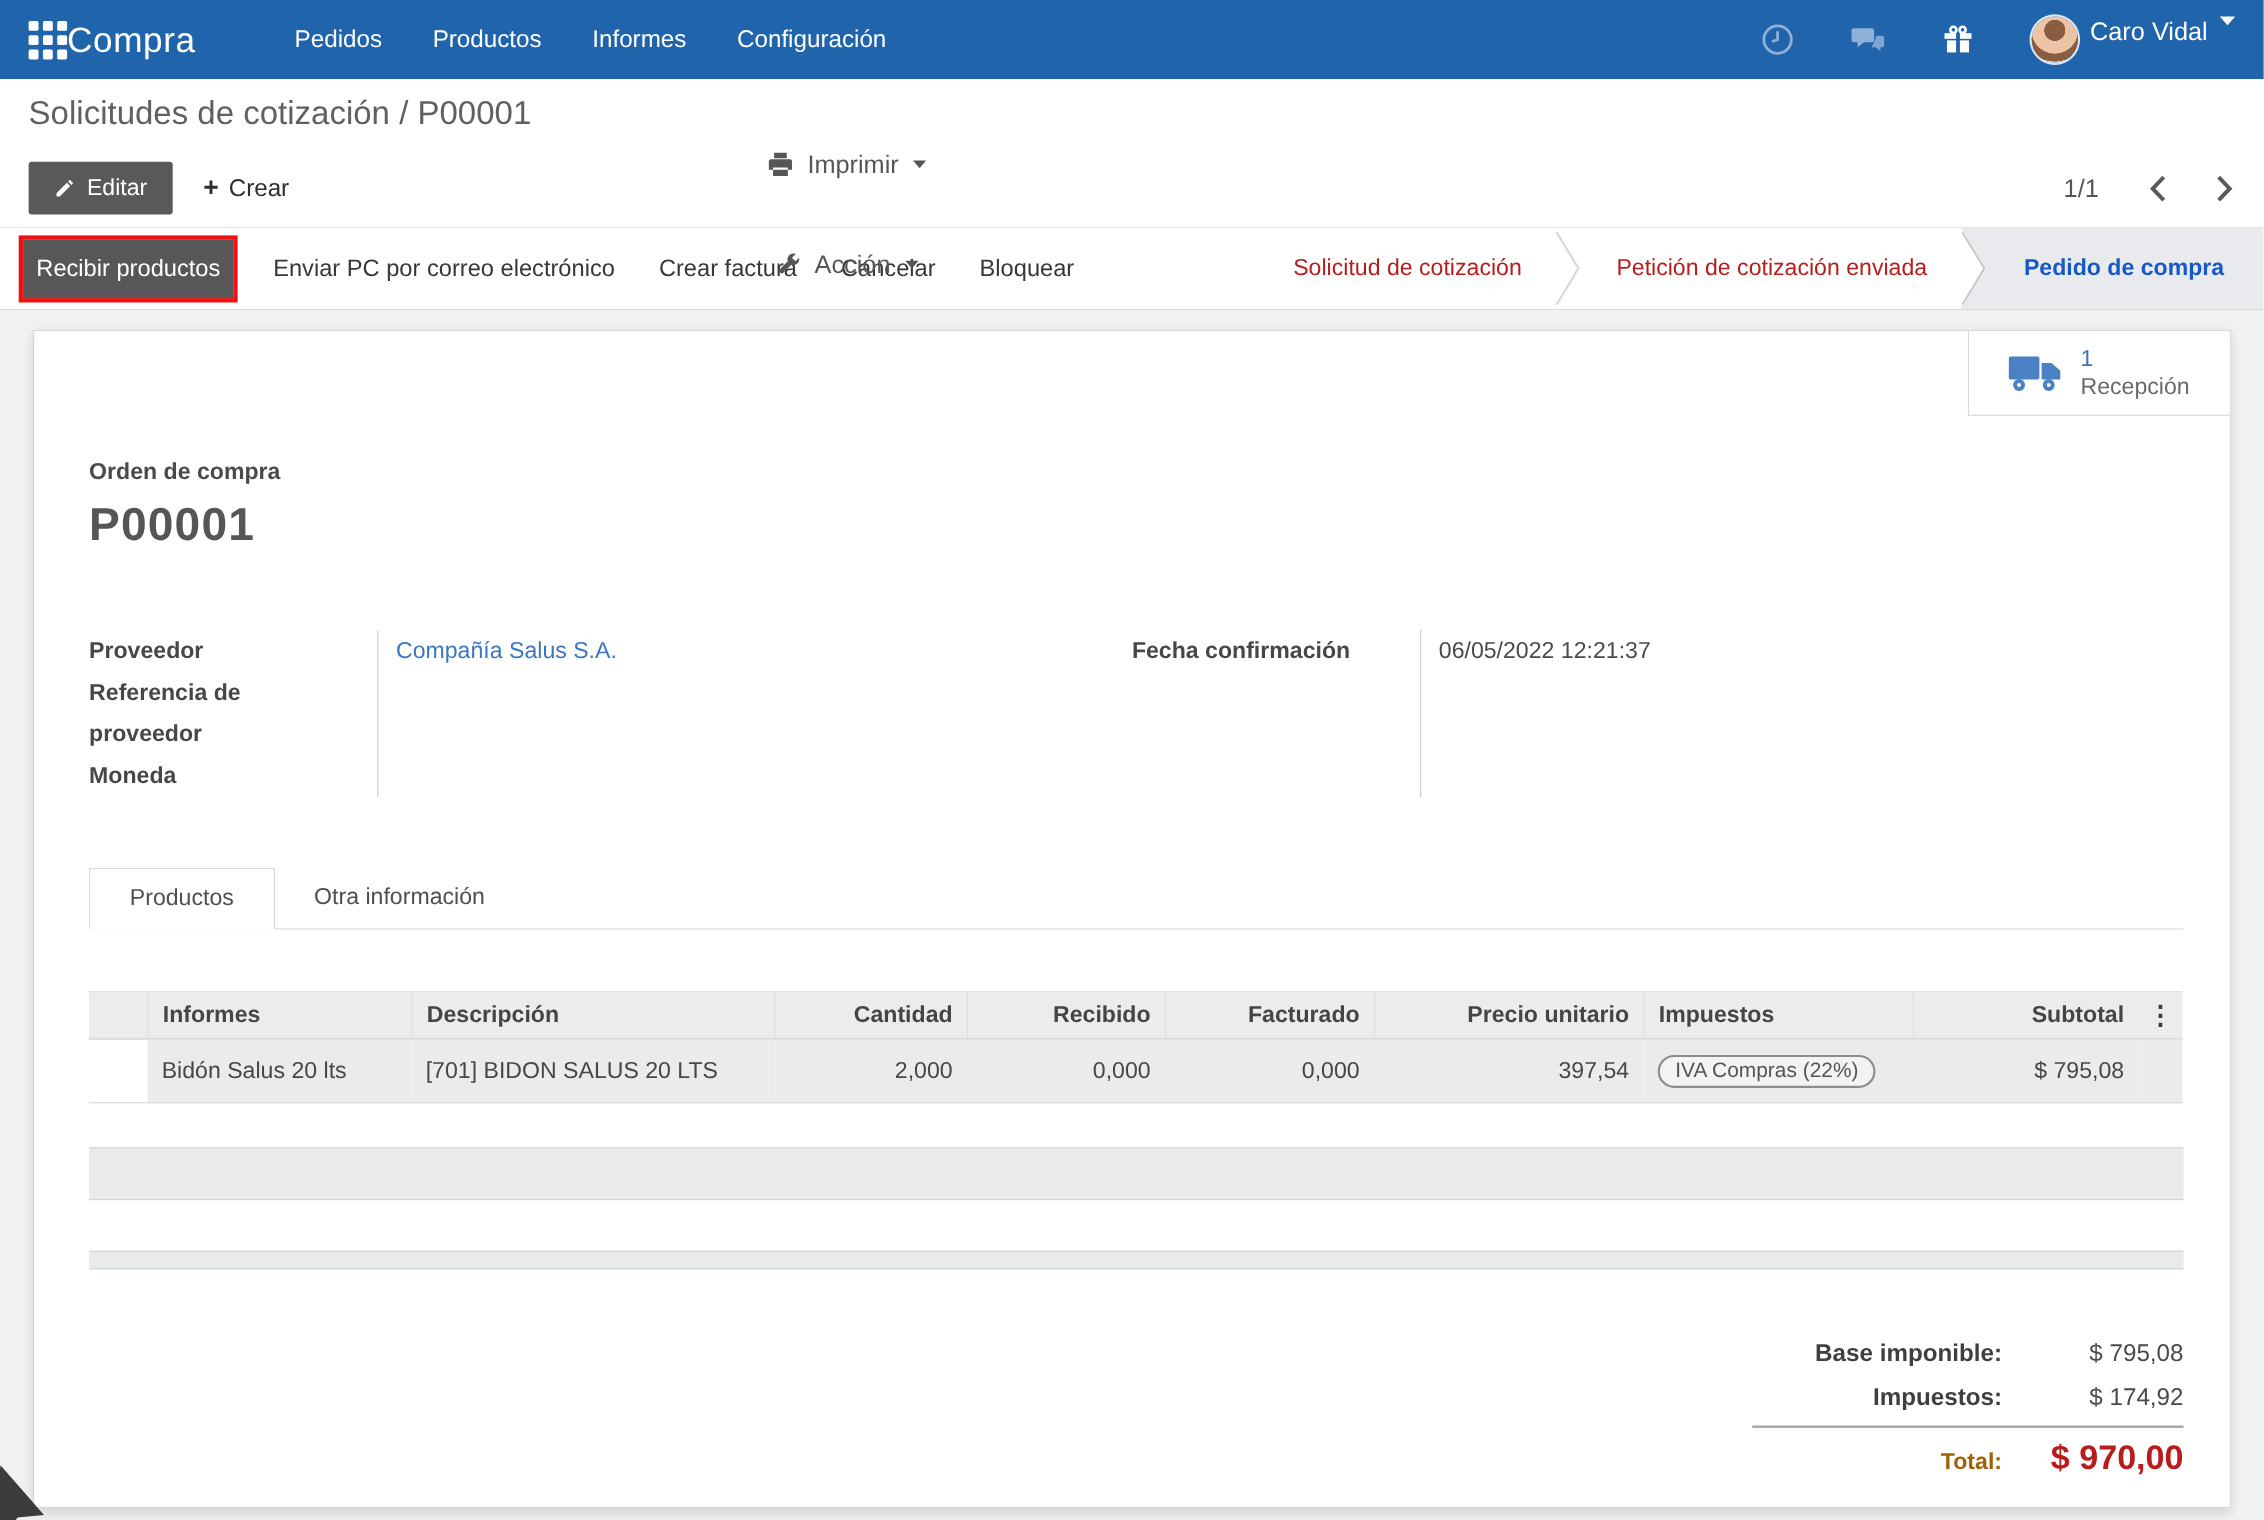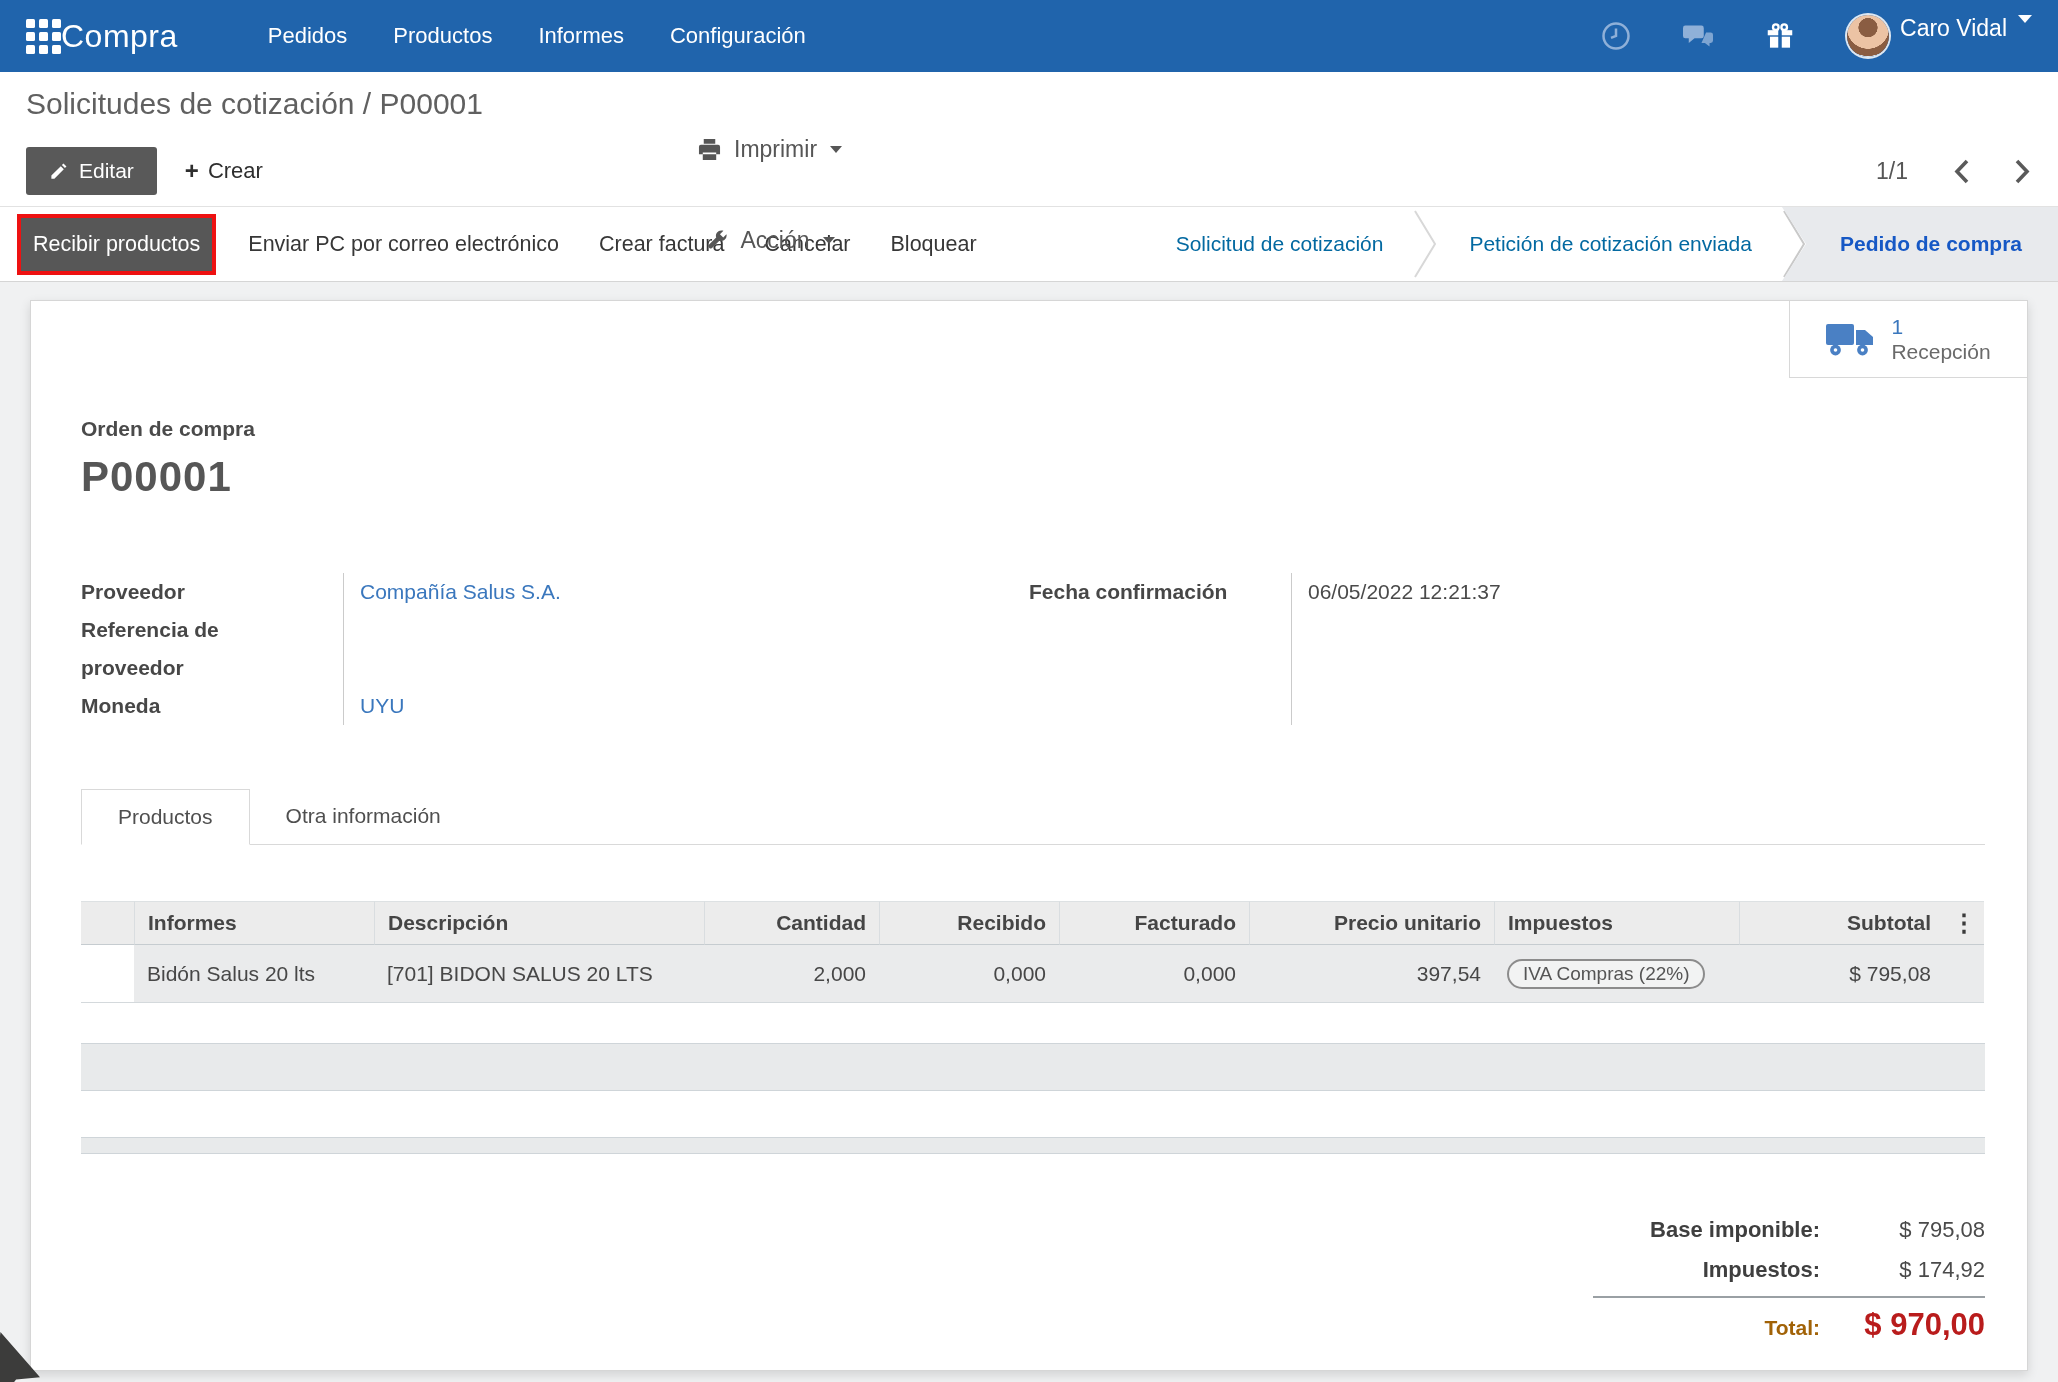--- a/index.html
+++ b/index.html
@@ -49,21 +49,21 @@
 
   
   .statusbar { height:76px; background:#fff; border-top:1px solid #e2e2e2; border-bottom:1px solid #d5d5d5;
     display:flex; align-items:stretch; overflow:hidden; }
   .sb-buttons { display:flex; align-items:center; padding-left:19px; }
   .sb-btn { background:none; border:none; font-family:inherit; font-size:21.5px; color:#373737;
     padding:0 20px; cursor:pointer; }
   .sb-btn.receive { background:#575757; color:#fff; padding:14px 12px; margin:0 16px 0 2px;
     outline:4px solid #ee1111; }
   .sb-steps { margin-left:auto; display:flex; align-items:stretch; }
-  .step { display:flex; align-items:center; font-size:21px; color:#0369a1; padding:0 30px; cursor:pointer; }
+  .step { display:flex; align-items:center; font-size:21px; color:#b91c1c; padding:0 30px; cursor:pointer; }
   .step-sep { display:flex; align-items:center; }
   .step.active { background:#e8eaed; color:#1658c5; font-weight:700;
     margin-left:-26px; padding:0 36px 0 58px;
     clip-path:polygon(0 0, 100% 0, 100% 100%, 0 100%, 24px 50%); }
 
   
   .content { background:#f0f1f2; height:1100px; padding:18px 30px 0 30px; overflow:hidden; position:relative; }
   .sheet { background:#fff; border:1px solid #d6d6d6; min-height:1056px; position:relative;
     padding:0 42px 20px 50px; box-shadow:0 4px 10px rgba(0,0,0,.13); }
   .button-box { position:absolute; top:0; right:0; width:238px; height:77px;
@@ -279,21 +279,20 @@
       <div class="fgroup left">
         <div class="flabels">
           <div class="flabel">Proveedor</div>
           <div class="flabel" style="width:232px">Referencia de proveedor</div>
           <div class="flabel">Moneda</div>
         </div>
         <div class="fvalues">
           <div class="fvalue link">Compañía Salus S.A.</div>
           <div class="fvalue"></div>
           <div class="fvalue">&nbsp;</div>
-          <div class="fvalue link">UYU</div>
         </div>
       </div>
       <div class="fgroup right">
         <div class="flabels">
           <div class="flabel" style="width:232px">Fecha confirmación</div>
         </div>
         <div class="fvalues" style="min-height:152px">
           <div class="fvalue">06/05/2022 12:21:37</div>
         </div>
       </div>

